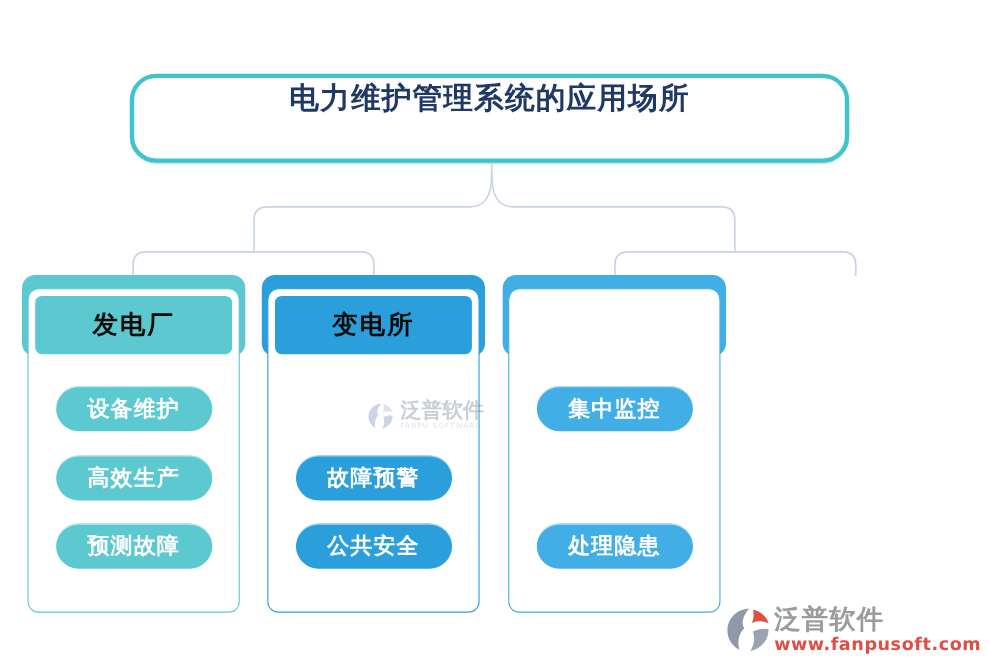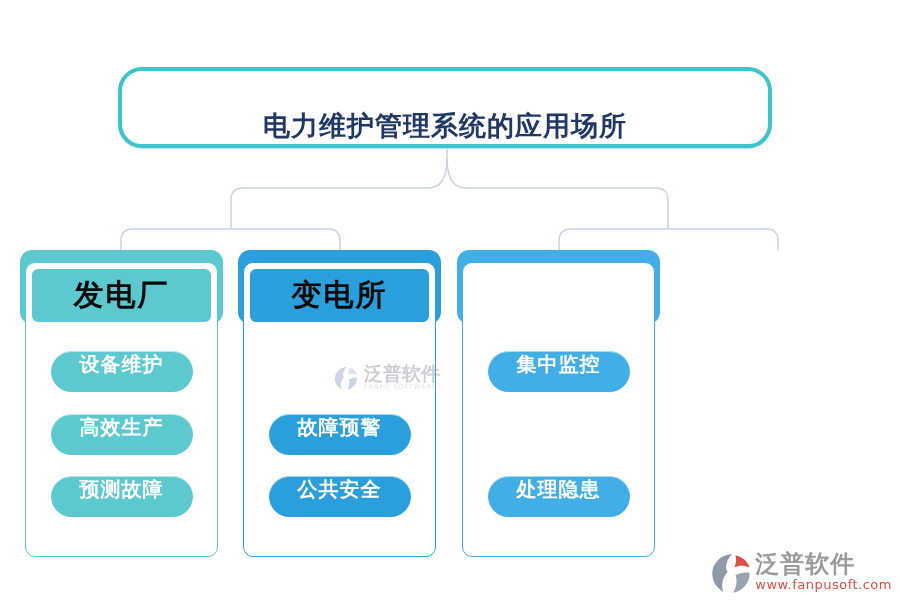--- a/index.html
+++ b/index.html
@@ -4,21 +4,21 @@
 <style>
   html,body{margin:0;padding:0;background:#fff;}
   .stage{
     position:relative;width:900px;height:600px;background:#fff;overflow:hidden;
     font-family:"DejaVu Serif","Liberation Serif",serif;
   }
   
   .title-box{
     position:absolute;left:118px;top:67px;width:646px;height:73px;
     border:4px solid var(--title-border);border-radius:24px;background:#fff;
-    display:flex;align-items:flex-end;justify-content:center;
+    display:flex;align-items:flex-start;justify-content:center;
     box-shadow:0 1px 0 rgba(63,196,204,.35);
   }
   .title-box .title-text{
     font-size:27px;font-weight:bold;color:var(--title-text);letter-spacing:1px;
   }
   
   .connectors{position:absolute;left:0;top:0;pointer-events:none;}
   .connectors path{fill:none;stroke:var(--connector);stroke-width:1.5;}
   
   .column{position:absolute;top:250px;width:203px;height:307px;}
@@ -28,40 +28,40 @@
   }
   .column .card{
     position:absolute;left:5px;right:5px;top:12px;bottom:0;
     background:#fff;border:1.5px solid var(--c);border-radius:10px;
   }
   .col-header{
     position:absolute;left:4px;right:4px;top:4px;height:53px;
     background:var(--c);border:2px solid #fff;border-radius:8px;
     display:flex;align-items:center;justify-content:center;
   }
-  .col-header span{font-size:30px;font-weight:bold;color:var(--header-text);letter-spacing:2px;}
+  .col-header span{font-size:23px;font-weight:bold;color:var(--header-text);letter-spacing:2px;}
   .pill{
     position:absolute;left:50%;transform:translateX(-50%);width:142px;height:41px;
     background:var(--c);border-radius:21px;
-    display:flex;align-items:flex-start;justify-content:center;
+    display:flex;align-items:center;justify-content:center;
     box-shadow:inset 0 1px 0 rgba(255,255,255,.55);
   }
   .pill span{font-size:20px;font-weight:bold;color:var(--button-text);letter-spacing:1px;}
   .p1{top:88px}.p2{top:151px}.p3{top:213px}
   
   .watermark{
     position:absolute;left:333px;top:364px;display:flex;align-items:center;gap:5px;
     opacity:.38;z-index:6;pointer-events:none;
   }
   .wm-text-cn{font-size:19px;font-weight:bold;color:#78828e;line-height:1;}
   .wm-text-en{font-size:6.5px;color:#9fb3c8;letter-spacing:1px;font-family:"DejaVu Sans","Liberation Sans",sans-serif;}
   
   .footer{position:absolute;right:8px;bottom:5px;display:flex;align-items:flex-start;gap:2px;z-index:7;}
   .footer-brand-cn{font-size:24px;font-weight:bold;color:var(--logo-text);line-height:1.1;letter-spacing:1px;}
-  .footer-url{font-size:13px;font-weight:normal;color:var(--logo-url);font-family:"DejaVu Sans","Liberation Sans",sans-serif;letter-spacing:.5px;}
+  .footer-url{font-size:16px;font-weight:bold;color:var(--logo-url);font-family:"DejaVu Sans","Liberation Sans",sans-serif;letter-spacing:.5px;}
 </style>
 </head>
 <body>
 
 <div class="stage" style="--title-border: #3FC4CC; --title-text: #1F3864; --connector: #C9D3E2; --header-text: #0A0A0A; --button-text: #FFFFFF; --logo-text: #9B9B9B; --logo-url: #DD4F44; --col1: #5BC9CF; --col2: #2B9FDB; --col3: #41AFE5; --col4: #8DC9F1;">
 
   <div class="title-box">
     <span class="title-text">电力维护管理系统的应用场所</span>
   </div>
 

